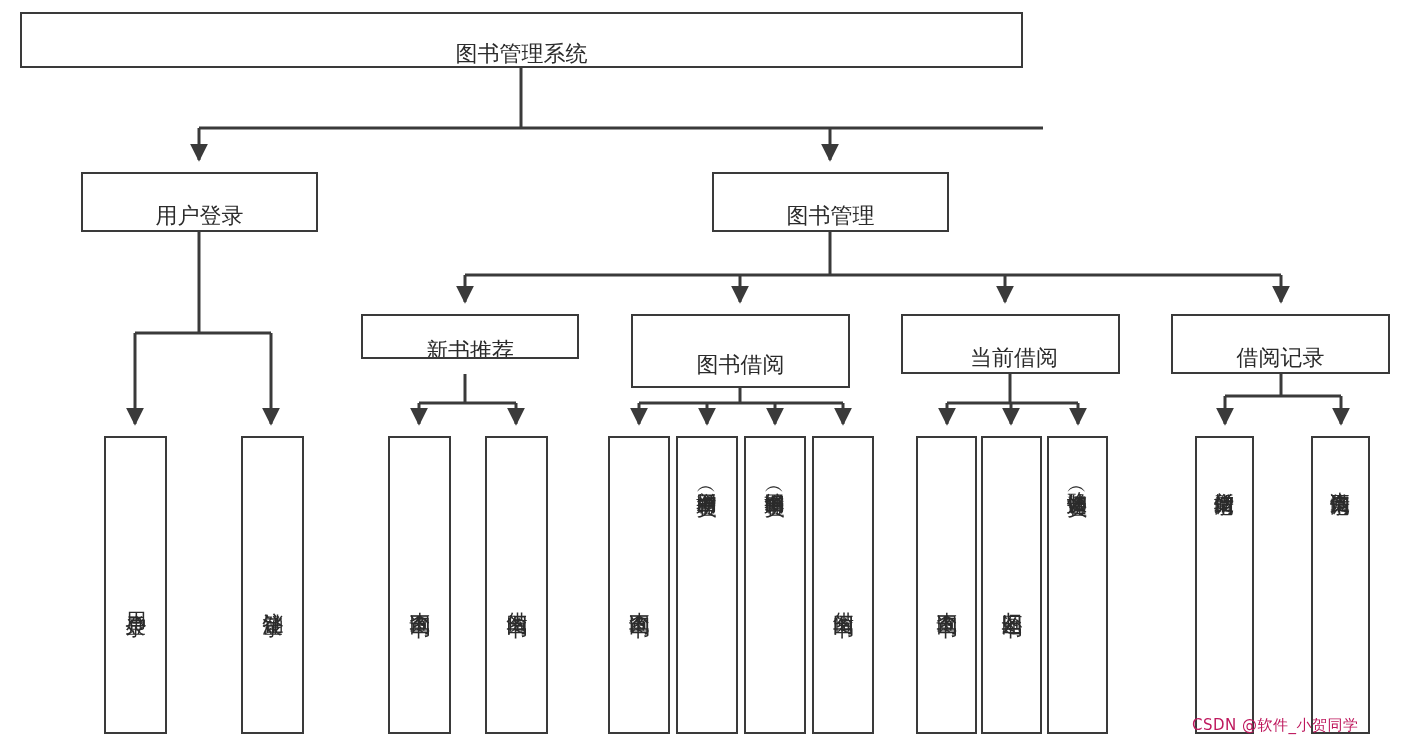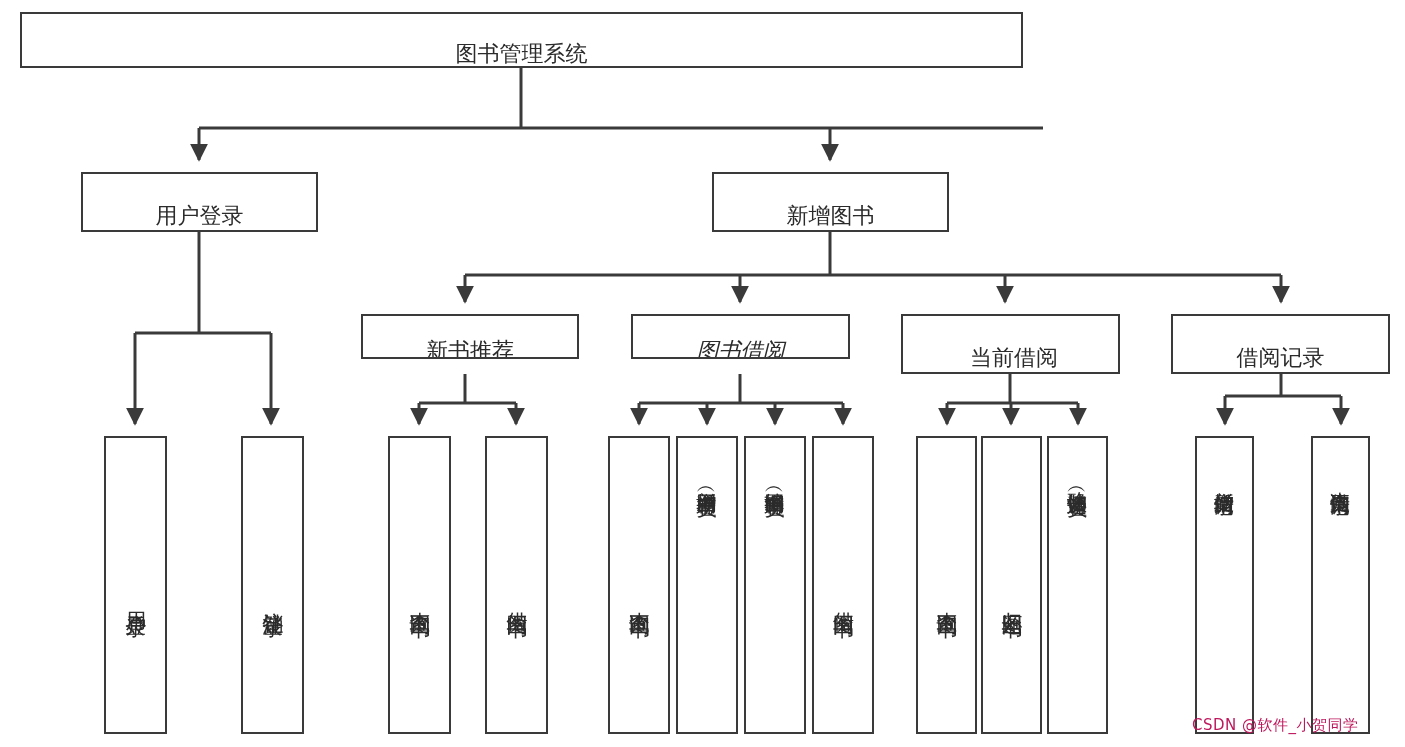--- a/index.html
+++ b/index.html
@@ -135,27 +135,27 @@
   </svg>
 
   <div class="node node-root" style="left:20px; top:12px; width:1003px; height:56px;">
     <span class="node-label">图书管理系统</span>
   </div>
 
   <div class="node node-h" style="left:81px; top:172px; width:237px; height:60px;">
     <span class="node-label">用户登录</span>
   </div>
   <div class="node node-h" style="left:712px; top:172px; width:237px; height:60px;">
-    <span class="node-label">新增图书</span>
+    <span class="node-label">图书管理</span>
   </div>
 
   <div class="node node-h" style="left:361px; top:314px; width:218px; height:45px;">
     <span class="node-label">新书推荐</span>
   </div>
-  <div class="node node-h" style="left:631px; top:314px; width:219px; height:45px;font-style:italic;">
+  <div class="node node-h" style="left:631px; top:314px; width:219px; height:74px;">
     <span class="node-label">图书借阅</span>
   </div>
   <div class="node node-h" style="left:901px; top:314px; width:219px; height:60px;padding-left:7px;">
     <span class="node-label">当前借阅</span>
   </div>
   <div class="node node-h" style="left:1171px; top:314px; width:219px; height:60px;font-family:Liberation Serif, serif;">
     <span class="node-label">借阅记录</span>
   </div>
 
   <div class="node node-v mid-text" style="left:104px; top:436px; width:63px; height:298px;">

